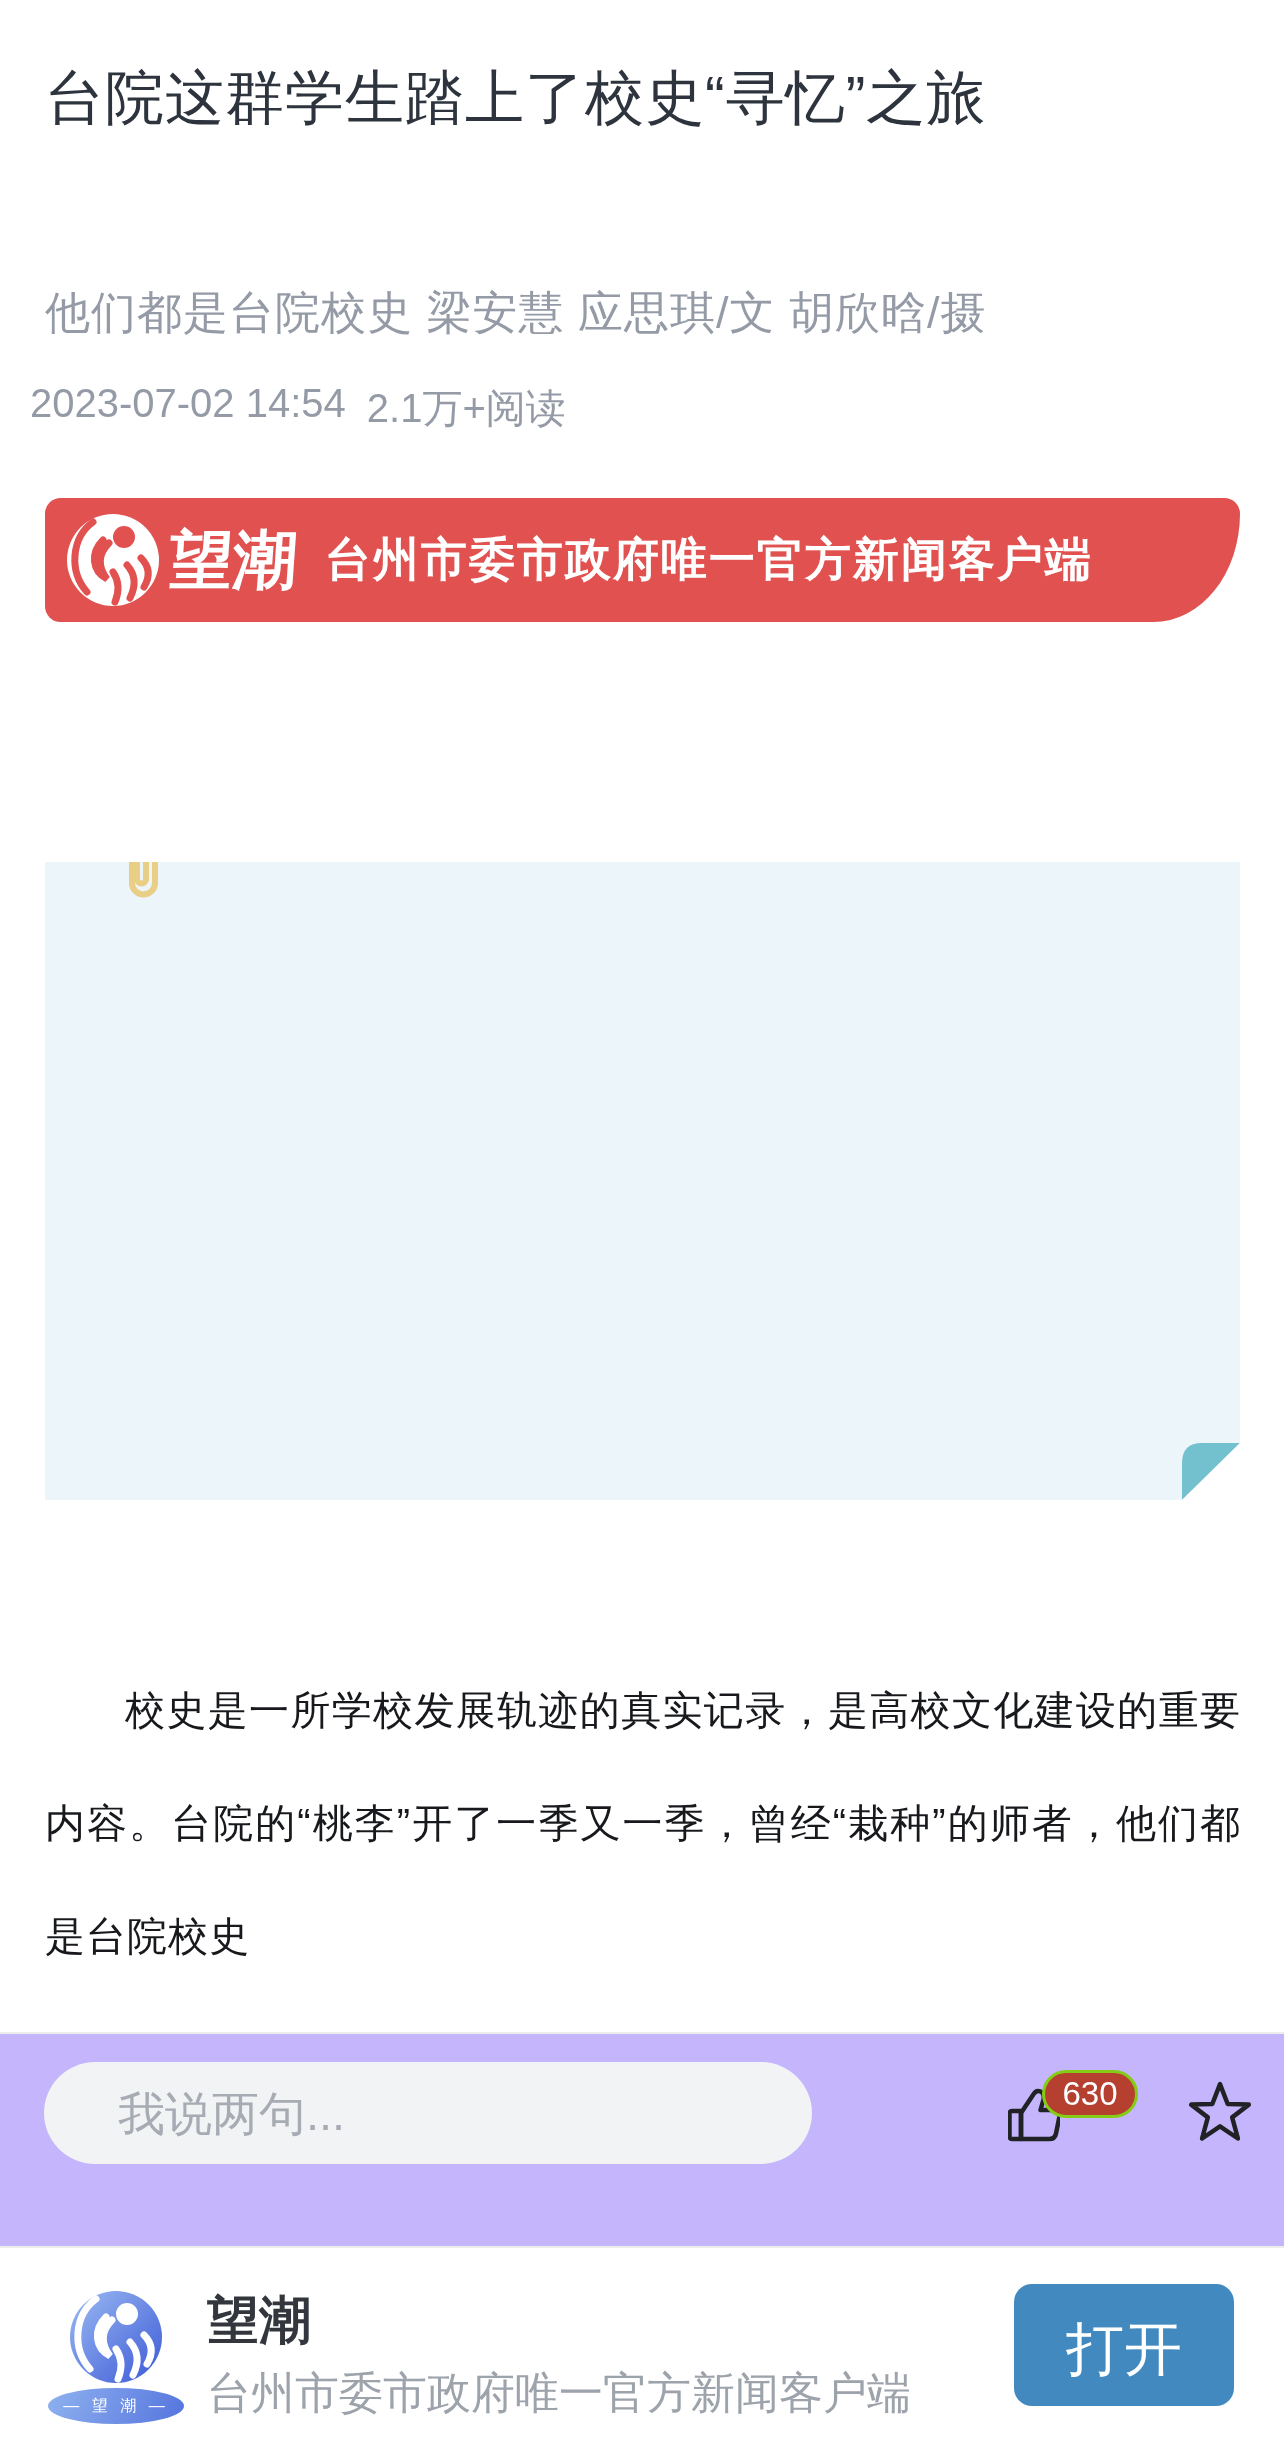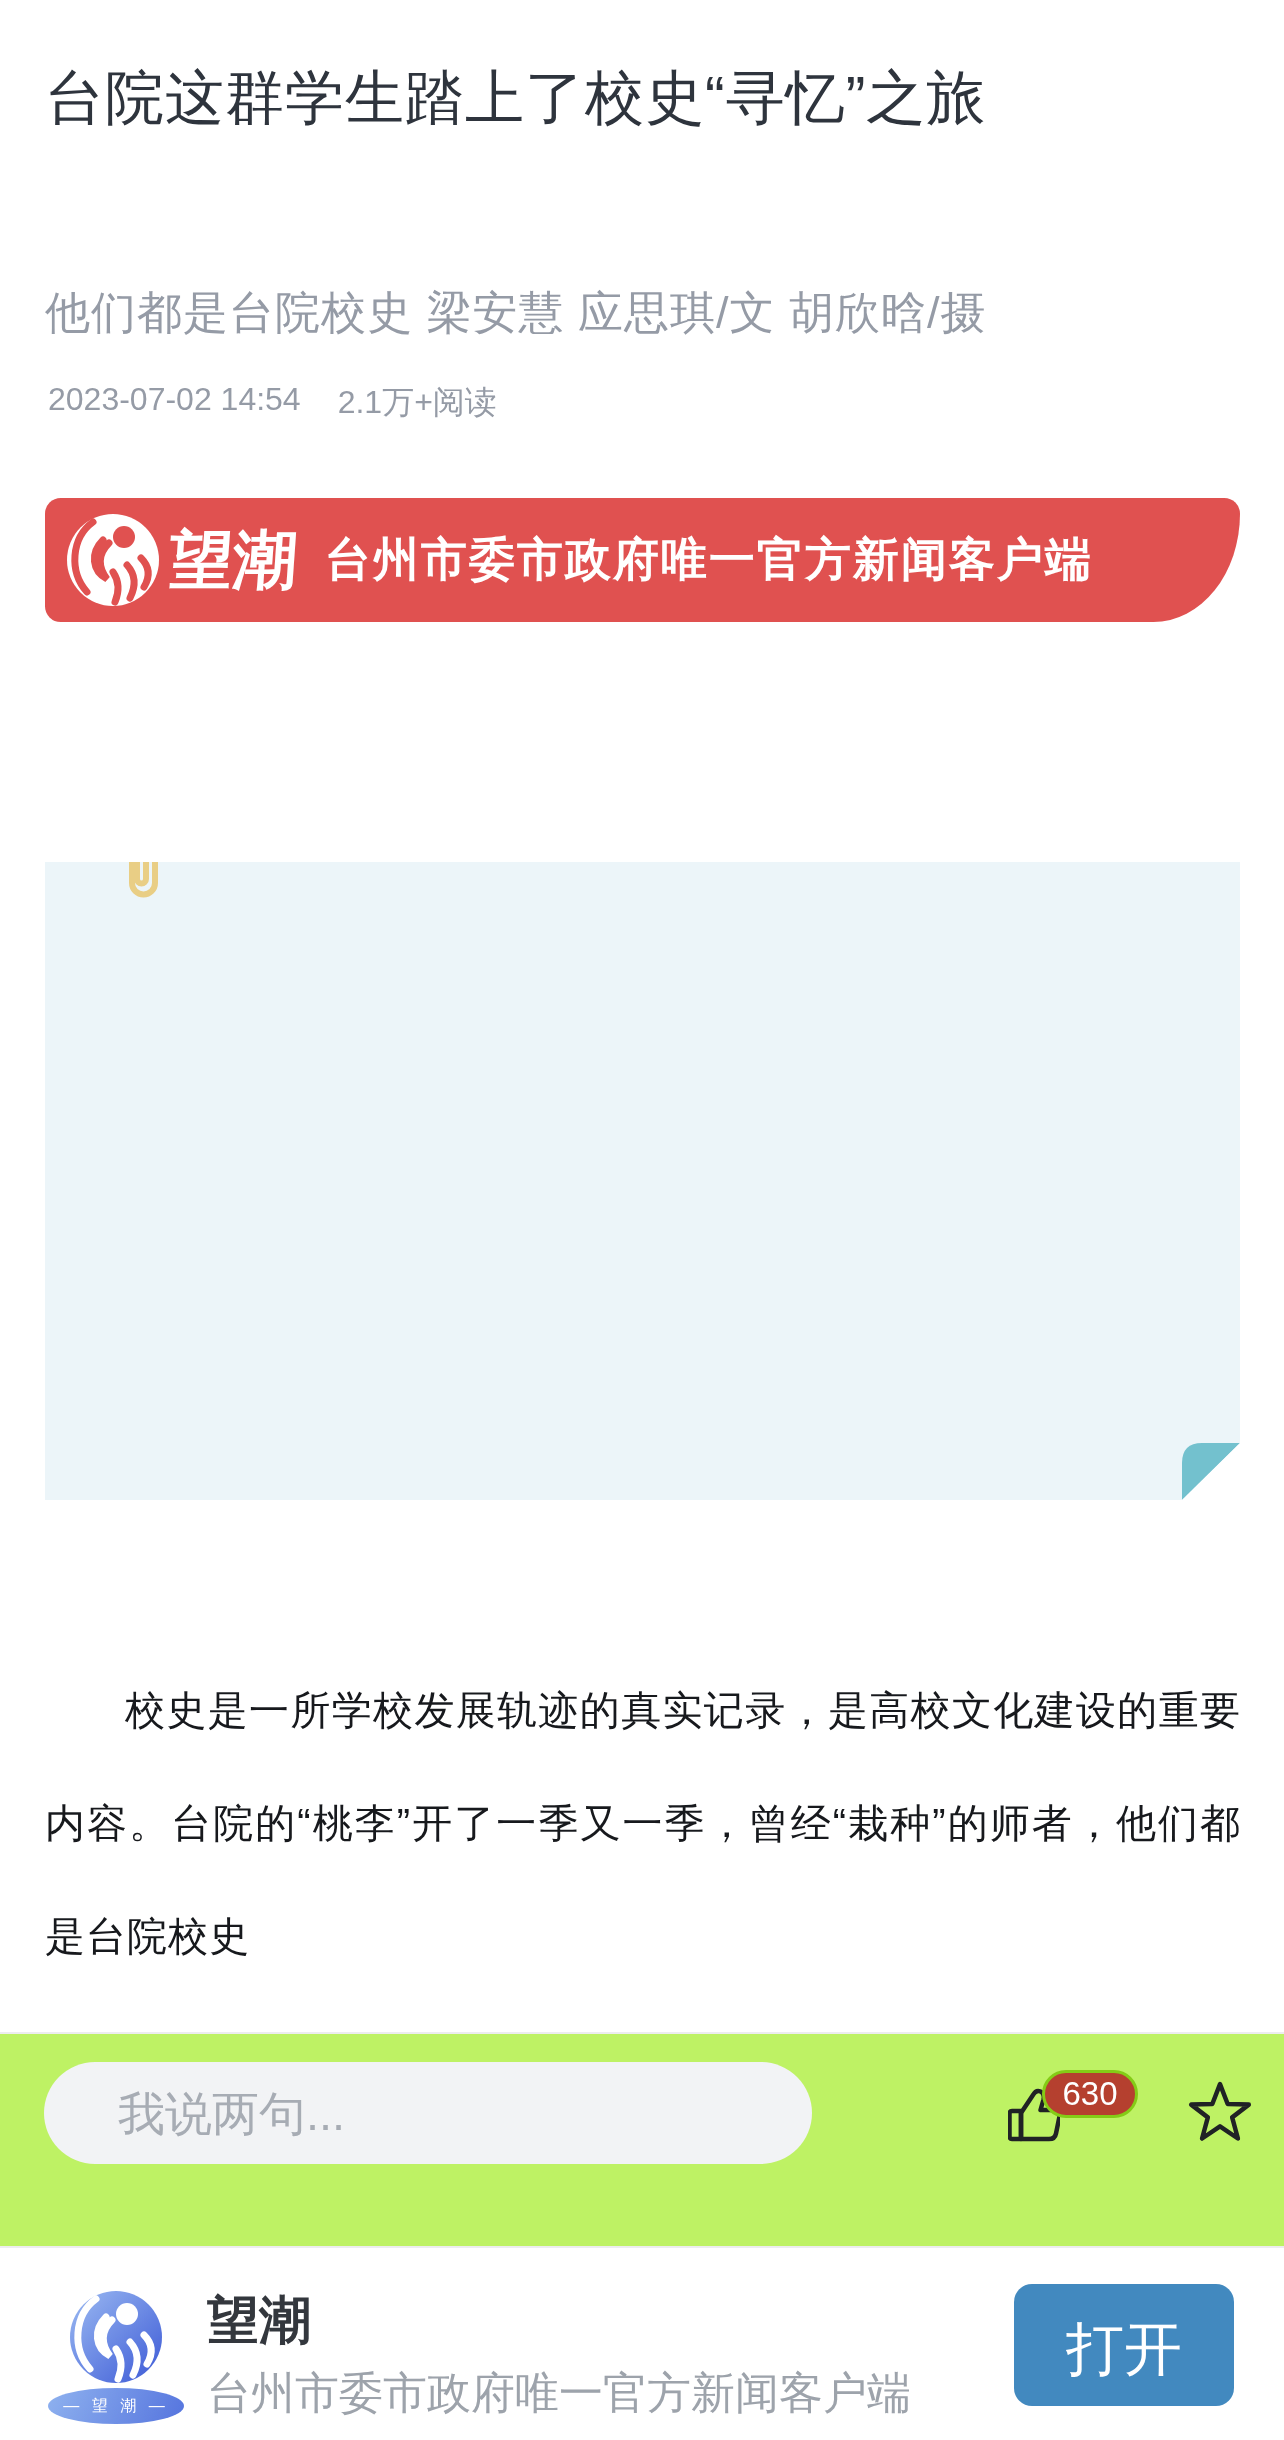--- a/index.html
+++ b/index.html
@@ -11,22 +11,22 @@
   .title{
     position:absolute;left:45px;top:2px;width:1196px;
     font-size:59px;line-height:112px;font-weight:400;color:#2e343d;
     letter-spacing:1px;
   }
   .byline{
     position:absolute;left:45px;top:283px;width:1196px;
     font-size:45px;color:#959ba6;letter-spacing:1px;white-space:nowrap;
   }
   .daterow{
-    position:absolute;left:48px;top:381px;width:1196px;
-    font-size:32px;color:#959ba6;display:flex;gap:37px;white-space:nowrap;
+    position:absolute;left:30px;top:381px;width:1196px;
+    font-size:40px;color:#959ba6;display:flex;gap:21px;white-space:nowrap;
   }
   
   .banner{
     position:absolute;left:45px;top:498px;width:1195px;height:124px;
     background:#e05150;
     border-radius:16px 16px 88px 16px / 16px 16px 110px 16px;
     display:flex;align-items:center;overflow:hidden;
   }
   .banner .mark{margin-left:18px;flex:0 0 auto;}
   .banner .brand{
@@ -56,21 +56,21 @@
   .fold{position:absolute;right:0;bottom:0;}
   
   .bodytext{
     position:absolute;left:45px;top:1654px;width:1196px;height:376px;overflow:hidden;
     font-size:40px;line-height:113px;color:#17191d;
     text-align:justify;text-indent:2em;letter-spacing:1px;
   }
   
   .combar{
     position:absolute;left:0;top:2032px;width:1284px;height:214px;
-    background:#bef264;border-top:2px solid #ededee;box-sizing:border-box;
+    background:#c4b5fd;border-top:2px solid #ededee;box-sizing:border-box;
   }
   .cominput{
     position:absolute;left:44px;top:28px;width:768px;height:102px;
     background:#f2f3f5;border:none;border-radius:51px;outline:none;
     padding:0 0 0 74px;font-size:47px;color:#3a3d42;box-sizing:border-box;
     font-family:"Liberation Sans","DejaVu Sans",sans-serif;
   }
   .cominput::placeholder{color:#a7acb4;opacity:1;}
   .thumb{position:absolute;left:1008px;top:52px;}
   .like-badge{

